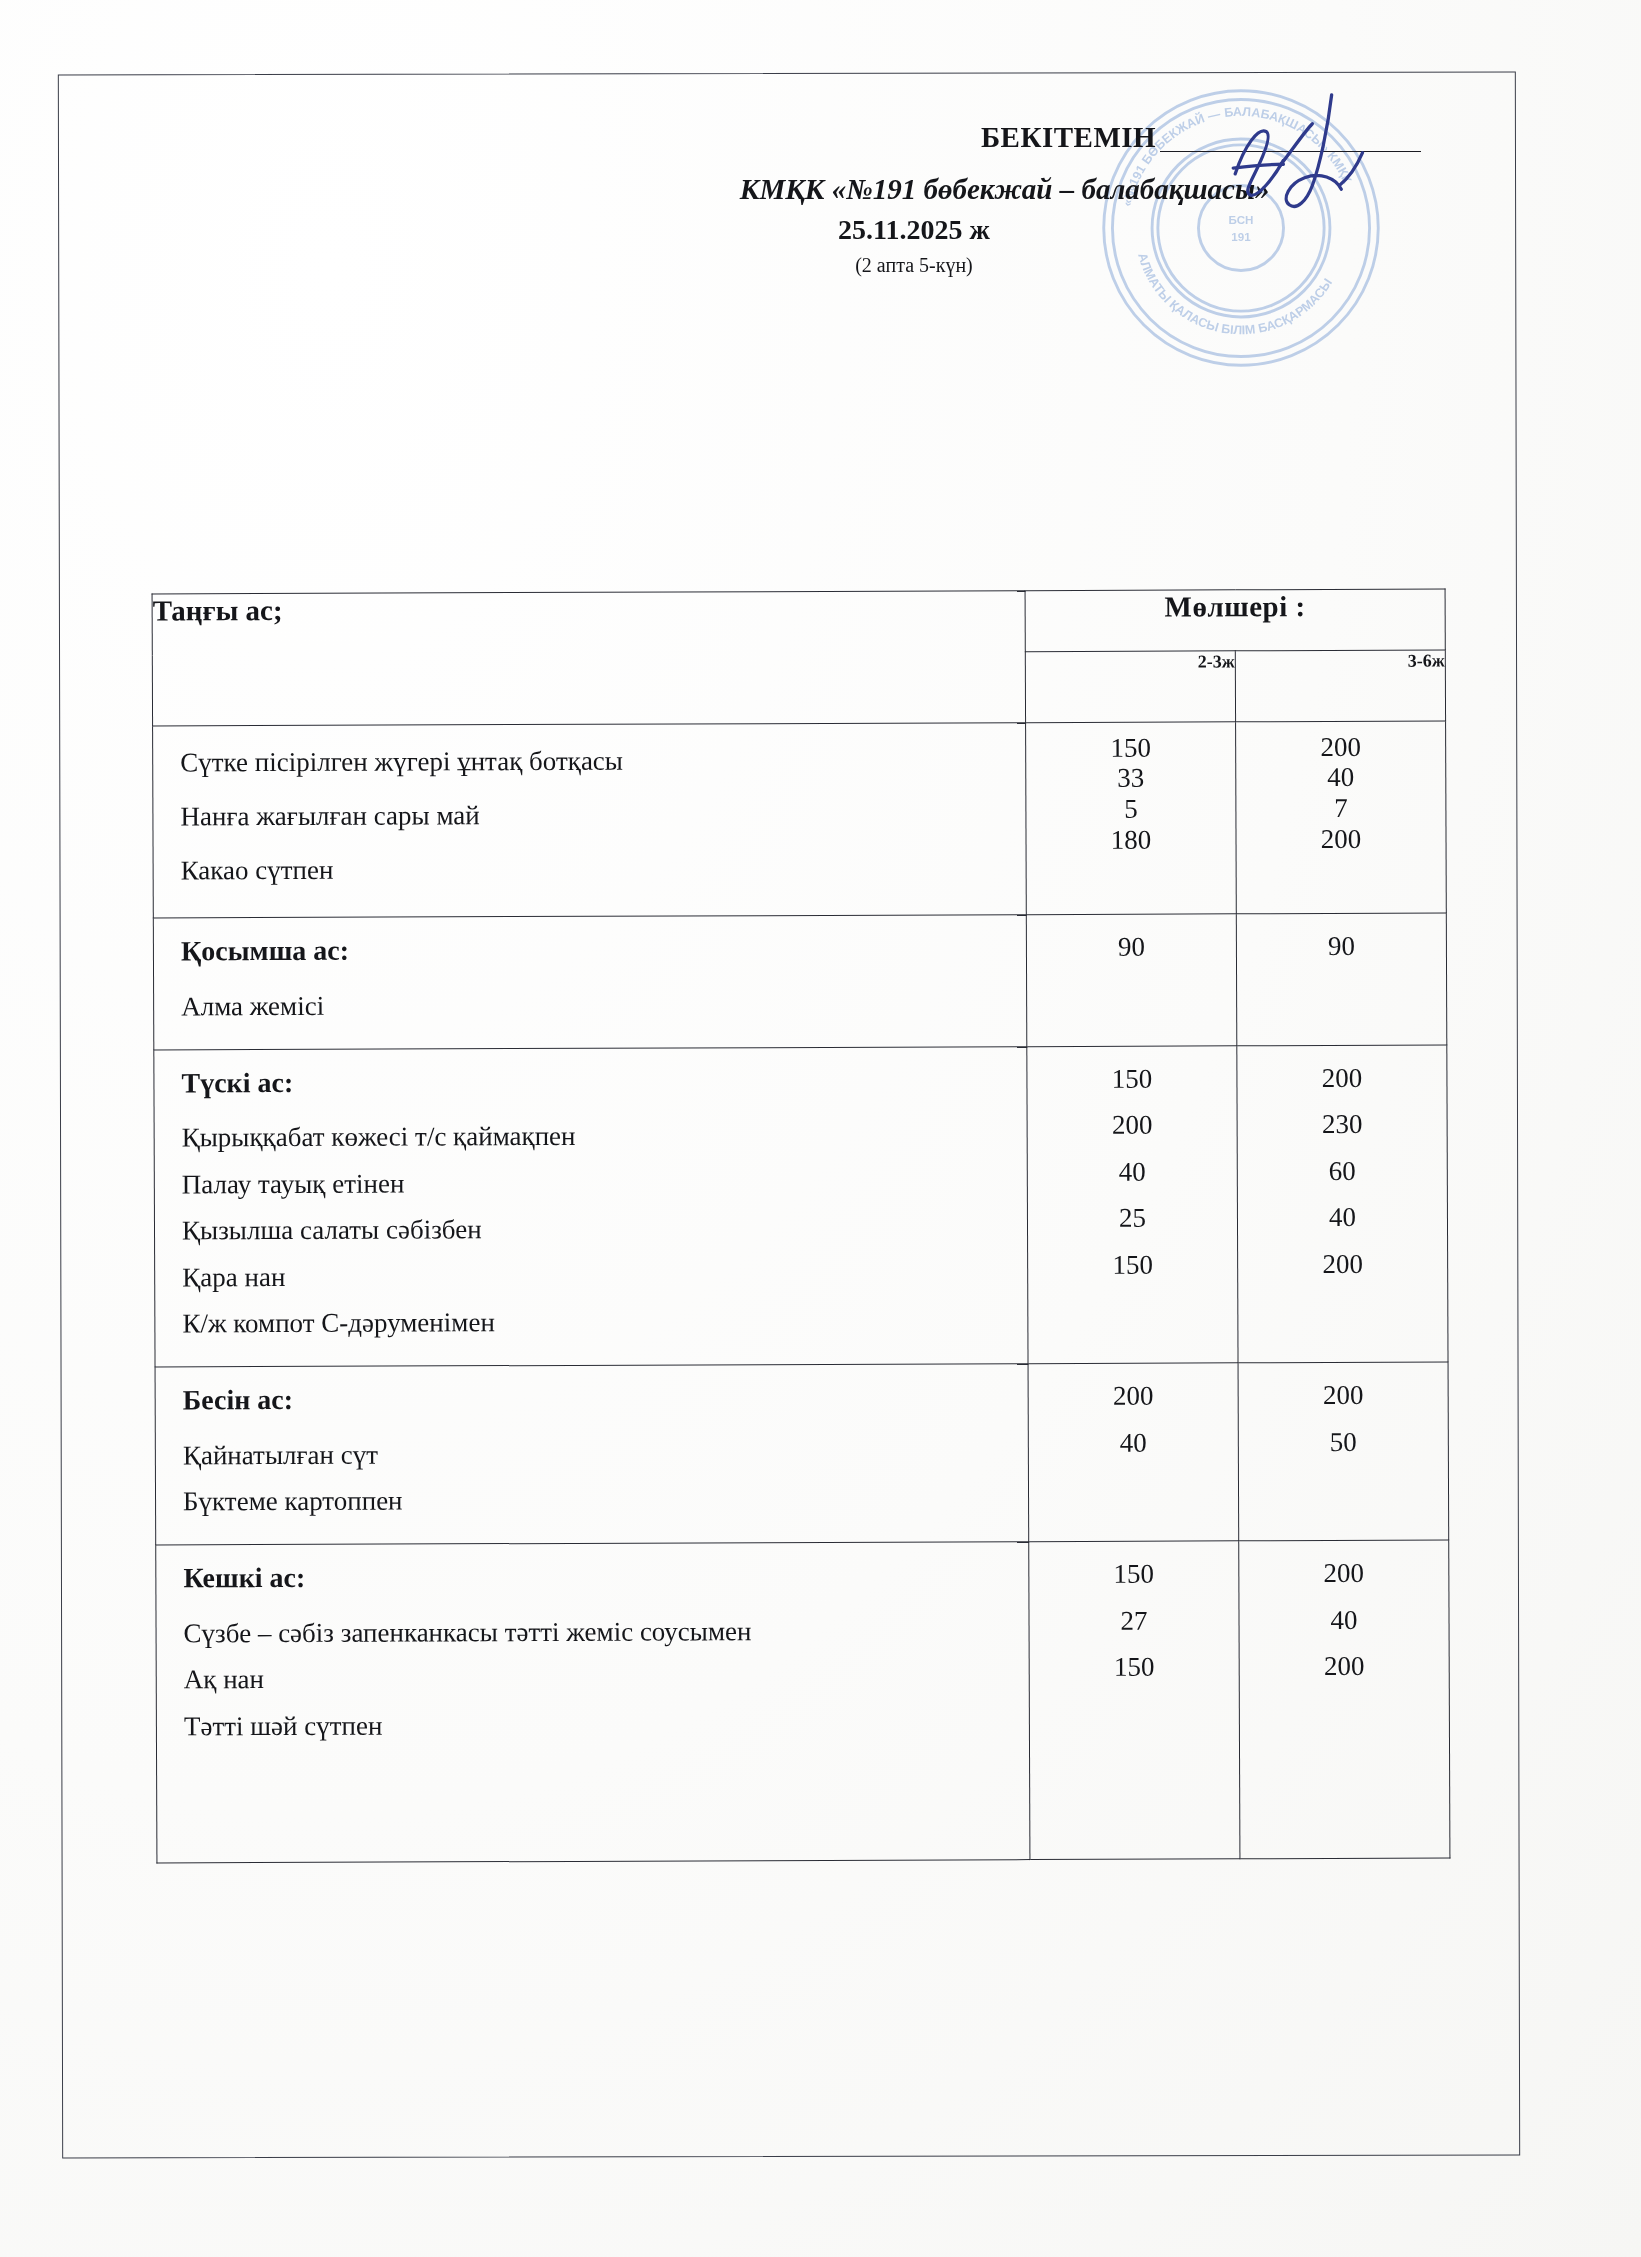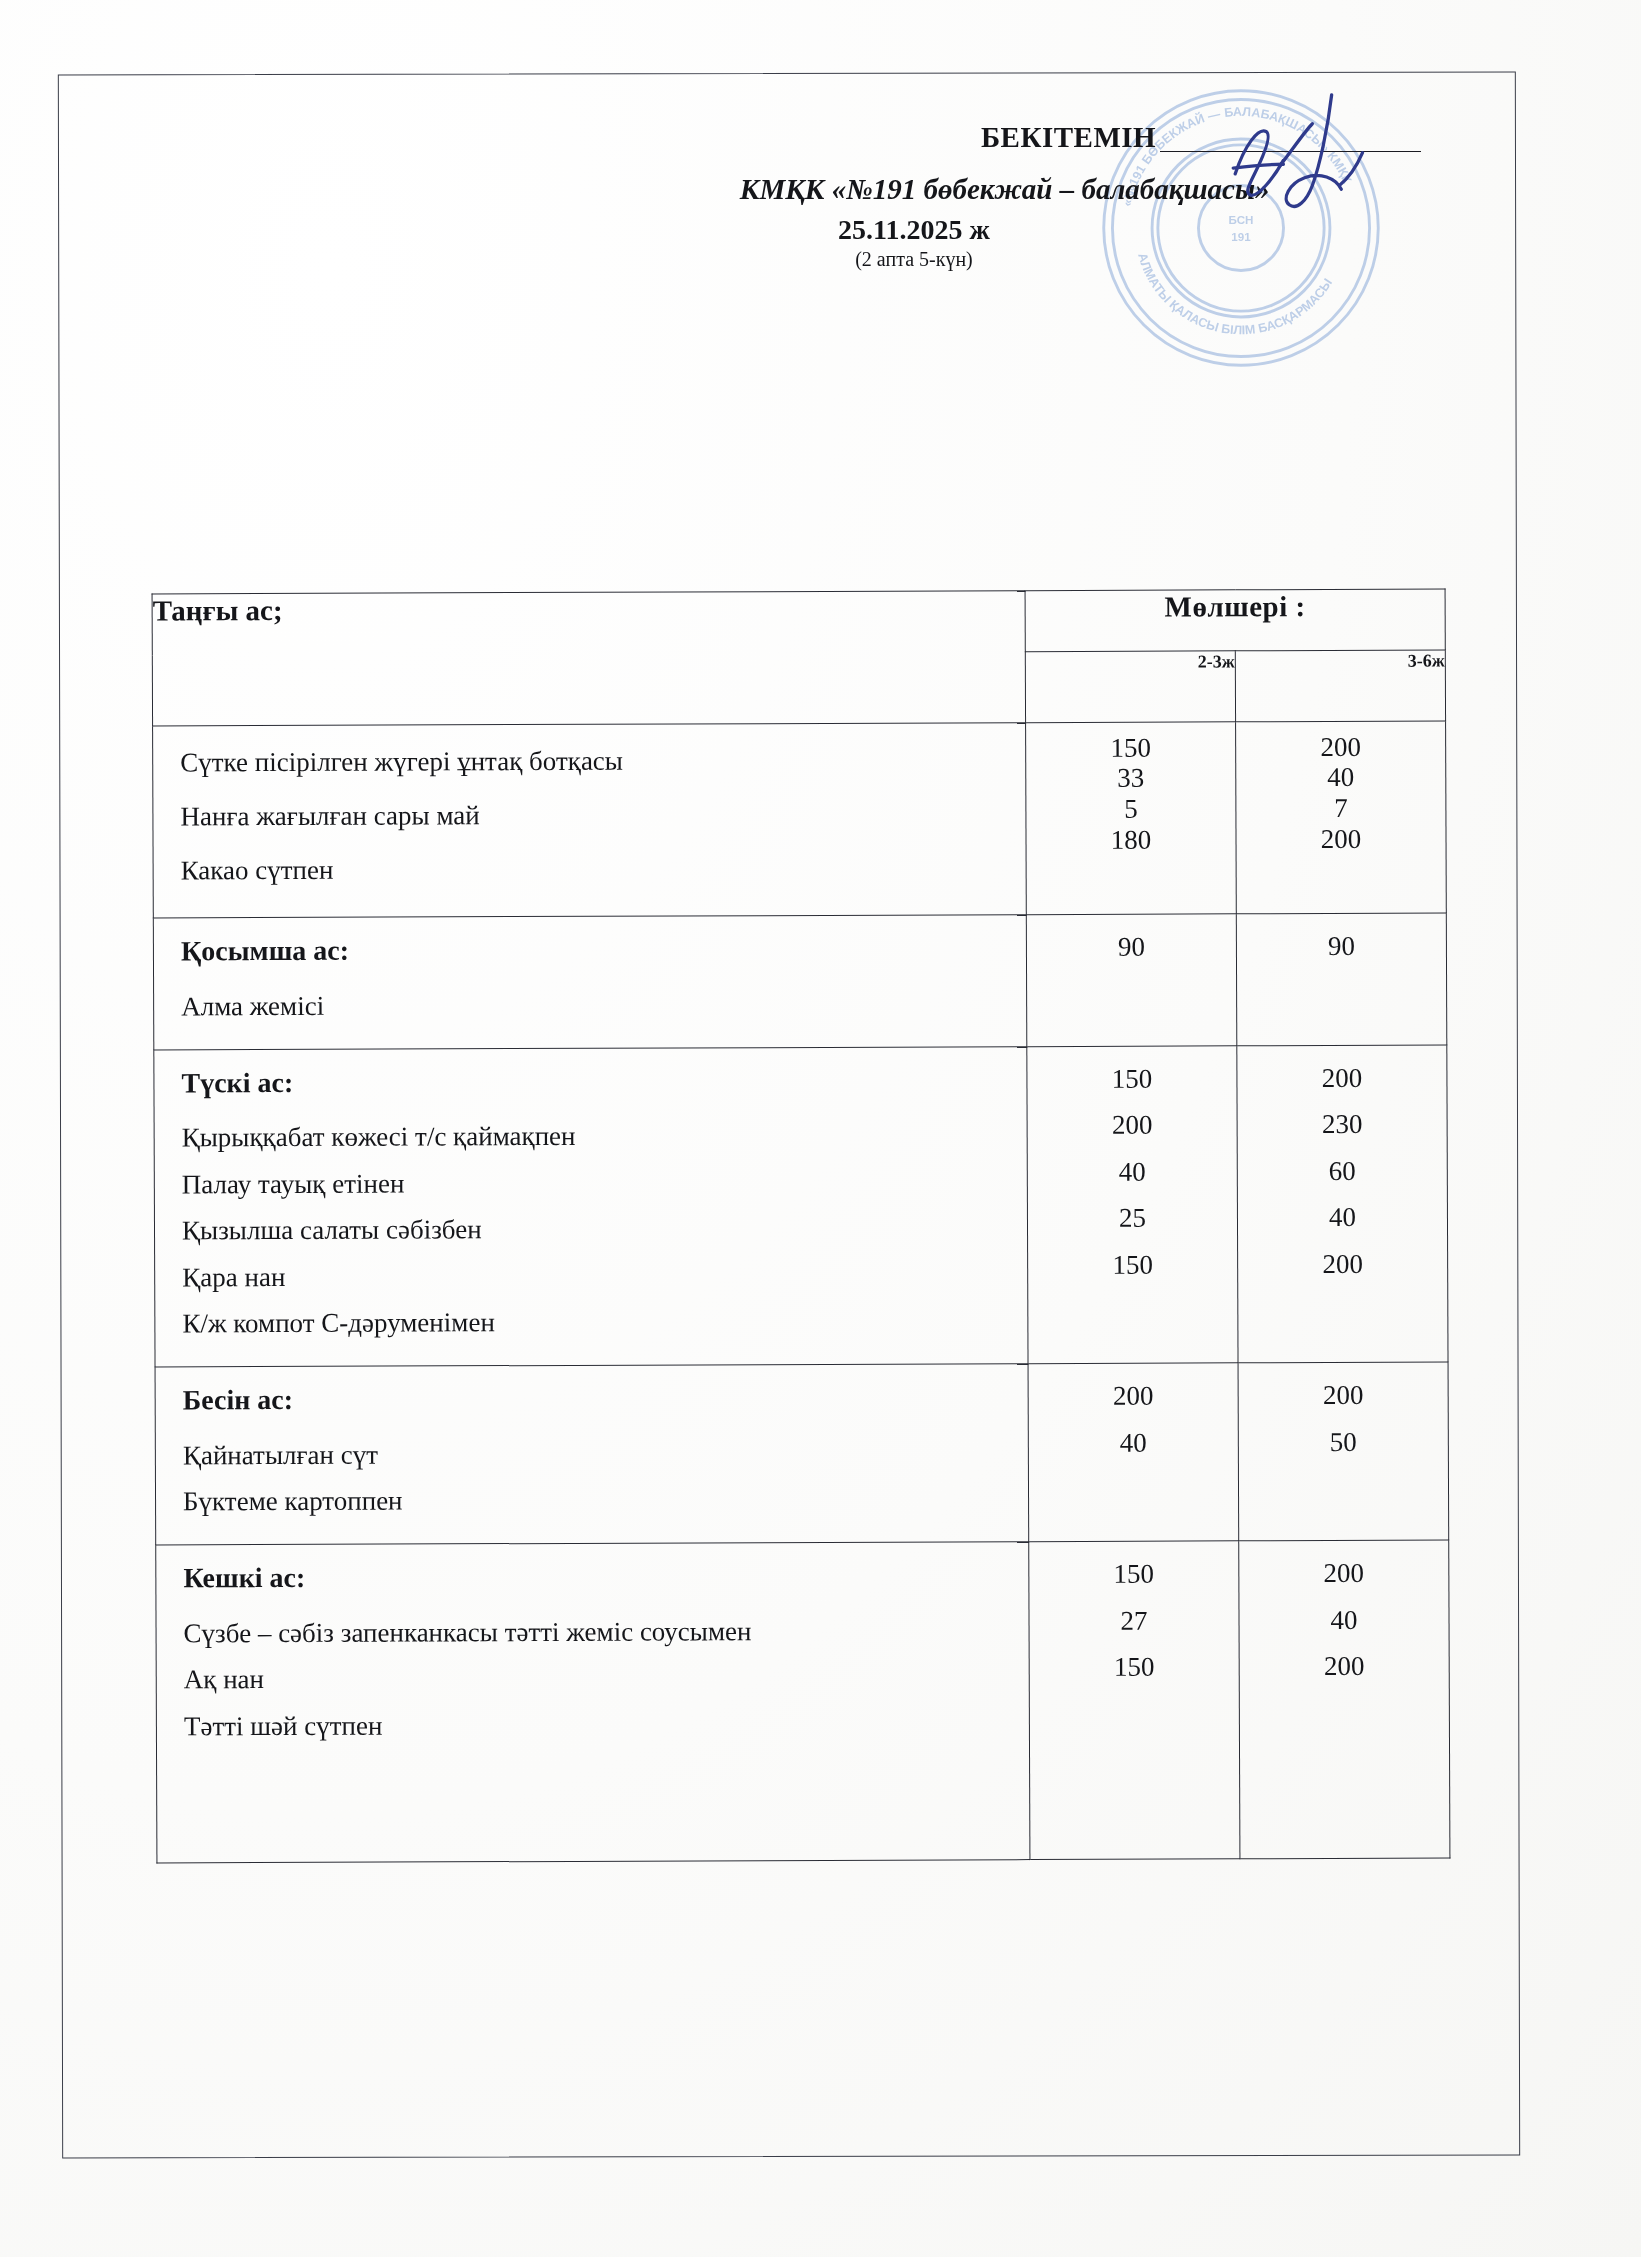--- a/index.html
+++ b/index.html
@@ -79,21 +79,21 @@
     font-weight: bold;
     padding-right: 68px;
   }
   #date-line {
     margin-top: 7.7px;
     font-size: 28px;
     font-weight: bold;
     padding-right: 189px;
   }
   #week-line {
-    margin-top: 2px;
+    margin-top: 8px;
     font-size: 20px;
     padding-right: 189px;
   }
 
   
   #signature-mark {
     position: absolute;
     left: 1212px;
     top: 85px;
     width: 193px;

